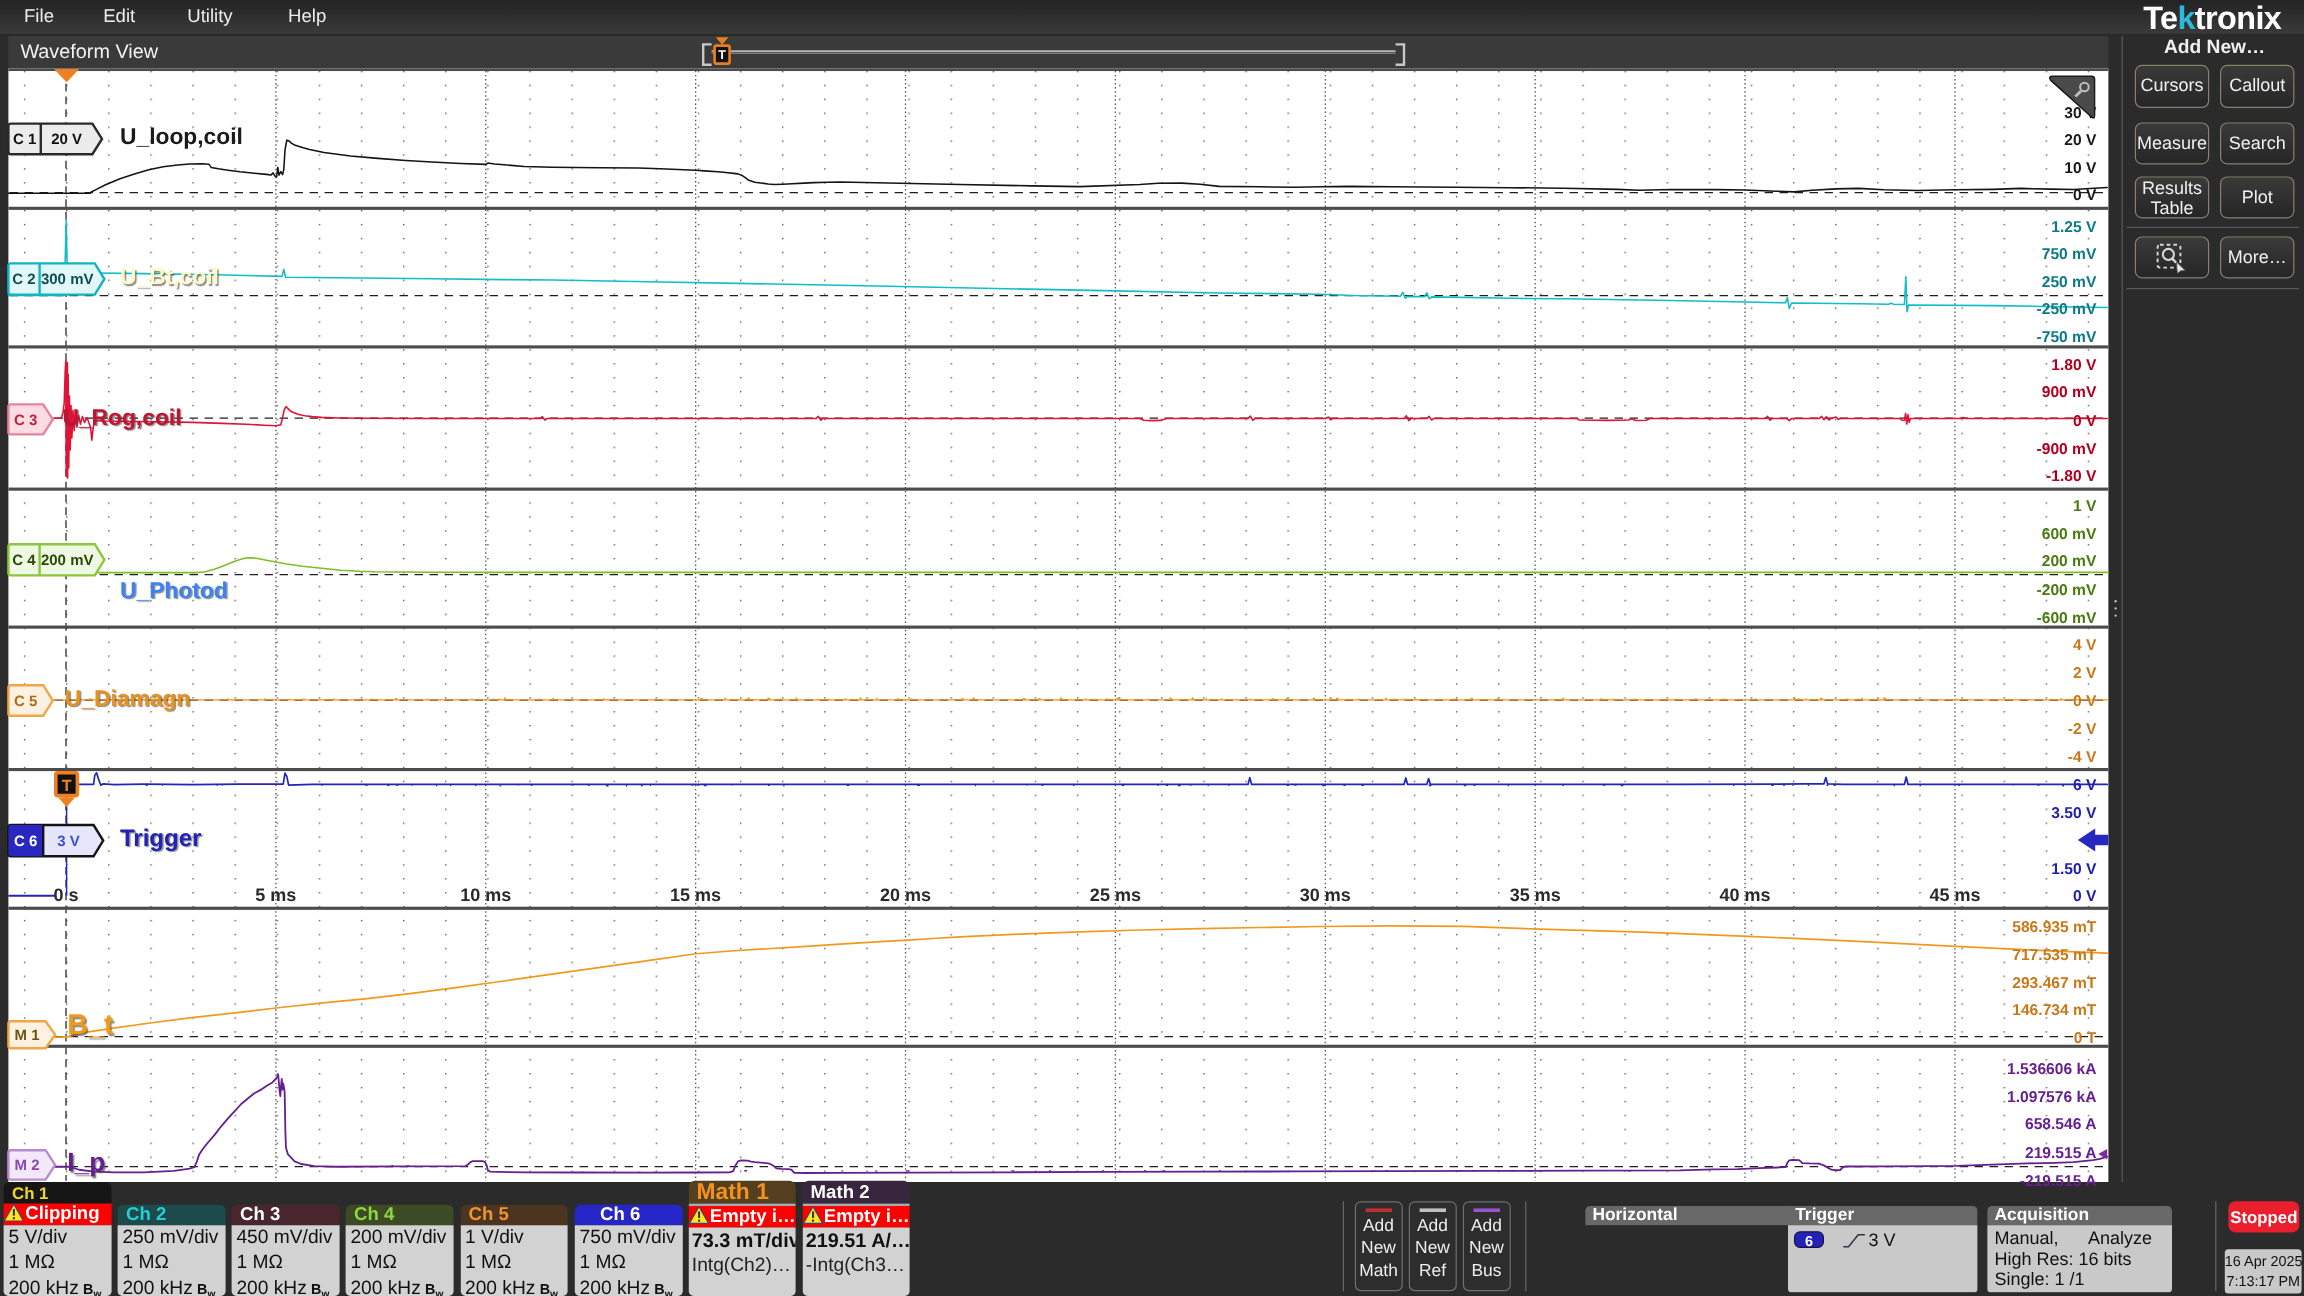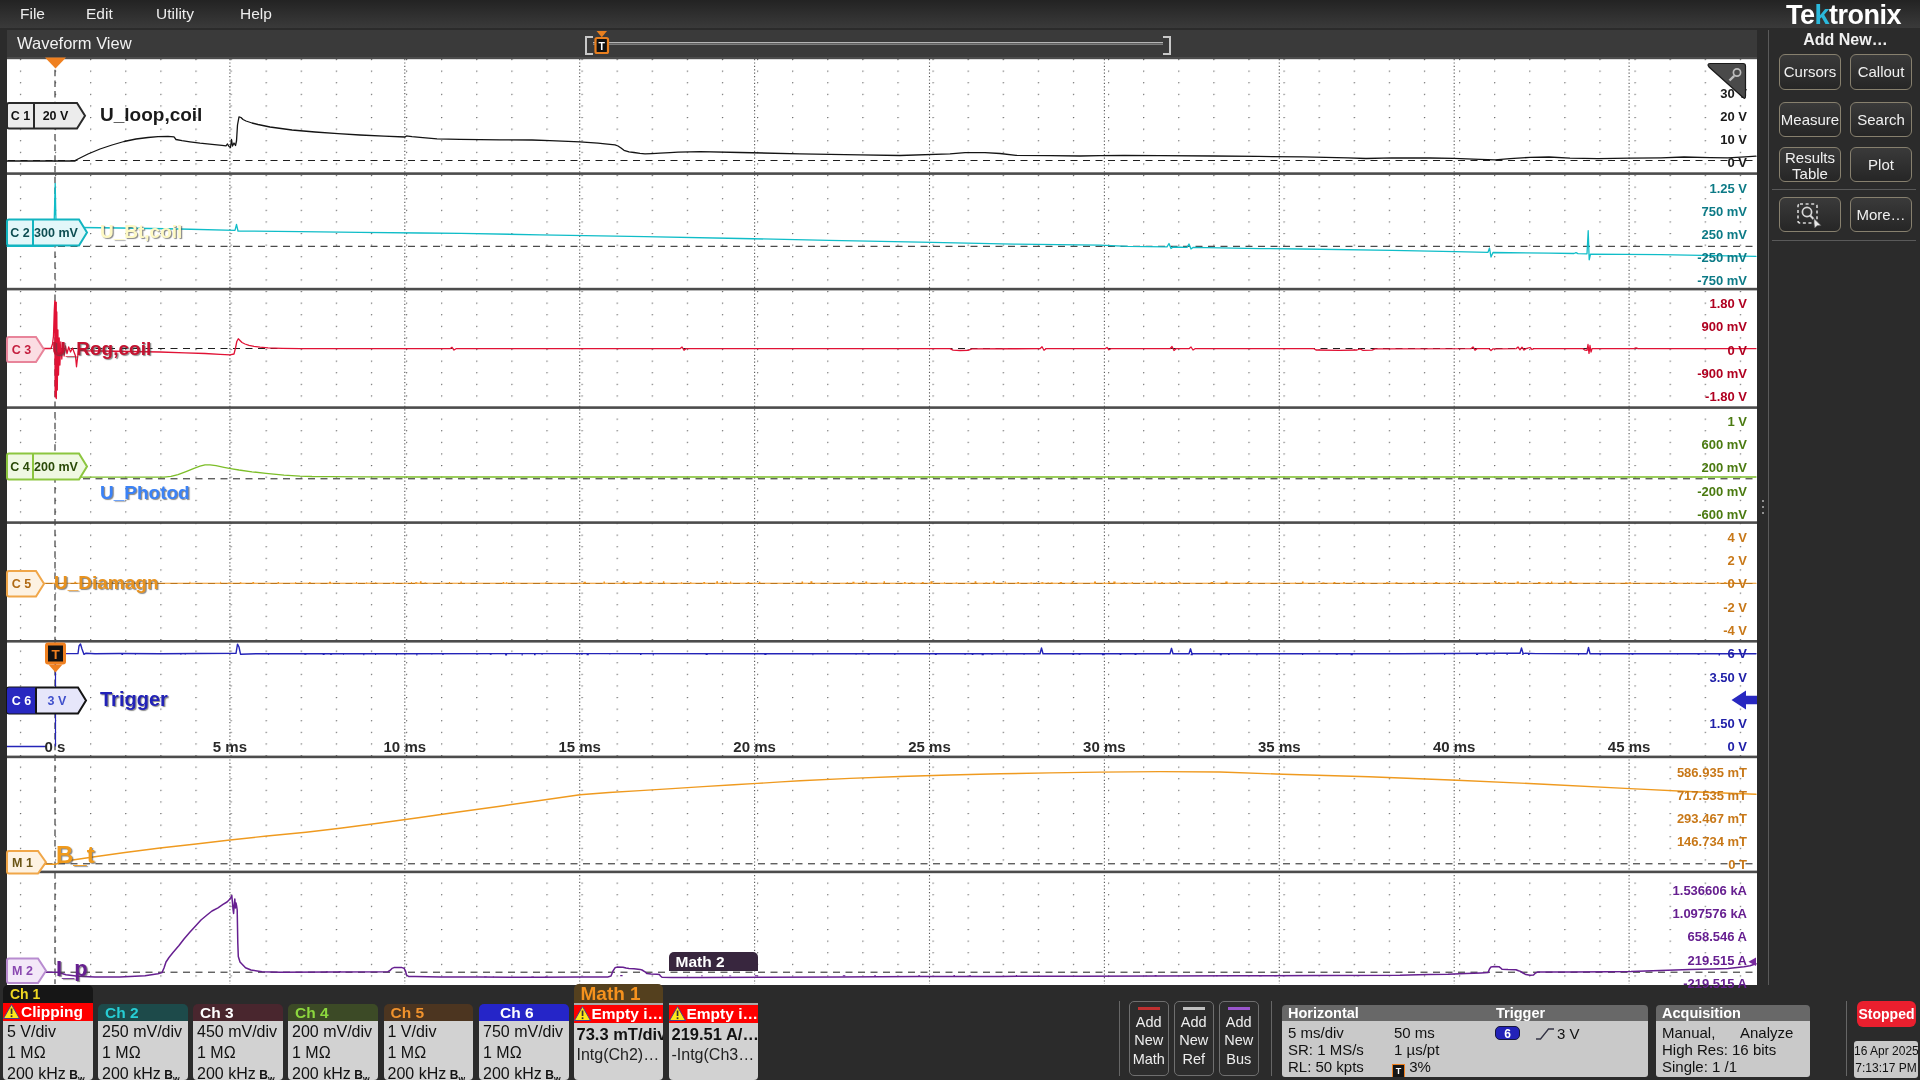--- a/index.html
+++ b/index.html
@@ -215,21 +215,21 @@
 <div style="position:absolute;left:573.5px;top:1003px;width:89.5px;height:1.5px;background:#aaa"></div>
 <div style="position:absolute;left:573.5px;top:1004.5px;width:89.5px;height:18px;background:#fe0000;color:#fff;font-weight:bold;font-size:15.5px;line-height:17px;box-sizing:border-box;overflow:hidden;white-space:nowrap"><svg width="17" height="15" viewBox="0 0 17 15" style="vertical-align:-2px;margin-right:1px">
       <polygon points="8.5,0.5 16.5,14.5 0.5,14.5" fill="#ffe81a" stroke="#4a3f86" stroke-width="1"></polygon>
       <rect x="7.7" y="4.5" width="1.7" height="5.5" fill="#333"></rect>
       <rect x="7.7" y="11.3" width="1.7" height="1.8" fill="#333"></rect>
     </svg>Empty i…</div>
 <div style="position:absolute;left:573.5px;top:1022.5px;width:89.5px;height:57px;background:#d2d2d2;border-radius:0 0 4px 4px;color:#111;font-size:16px;white-space:nowrap;overflow:hidden">
     <div style="position:absolute;left:3px;top:2.5px;font-weight:bold;font-size:16.5px">73.3 mT/div</div>
     <div style="position:absolute;left:3px;top:23px;color:#222">Intg(Ch2)…</div>
   </div>
-<div style="position:absolute;left:668.5px;top:952px;width:89.5px;height:19px;background:#38263e;border-radius:5px 5px 0 0;color:#ffffff;font-weight:bold;font-size:15.5px;padding-left:7px;line-height:20px;box-sizing:border-box">Math 2</div>
+<div style="position:absolute;left:668.5px;top:984px;width:89.5px;height:19px;background:#38263e;border-radius:5px 5px 0 0;color:#ffffff;font-weight:bold;font-size:15.5px;padding-left:7px;line-height:20px;box-sizing:border-box">Math 2</div>
 <div style="position:absolute;left:668.5px;top:1003px;width:89.5px;height:1.5px;background:#aaa"></div>
 <div style="position:absolute;left:668.5px;top:1004.5px;width:89.5px;height:18px;background:#fe0000;color:#fff;font-weight:bold;font-size:15.5px;line-height:17px;box-sizing:border-box;overflow:hidden;white-space:nowrap"><svg width="17" height="15" viewBox="0 0 17 15" style="vertical-align:-2px;margin-right:1px">
       <polygon points="8.5,0.5 16.5,14.5 0.5,14.5" fill="#ffe81a" stroke="#4a3f86" stroke-width="1"></polygon>
       <rect x="7.7" y="4.5" width="1.7" height="5.5" fill="#333"></rect>
       <rect x="7.7" y="11.3" width="1.7" height="1.8" fill="#333"></rect>
     </svg>Empty i…</div>
 <div style="position:absolute;left:668.5px;top:1022.5px;width:89.5px;height:57px;background:#d2d2d2;border-radius:0 0 4px 4px;color:#111;font-size:16px;white-space:nowrap;overflow:hidden">
     <div style="position:absolute;left:3px;top:2.5px;font-weight:bold;font-size:16.5px">219.51 A/…</div>
     <div style="position:absolute;left:3px;top:23px;color:#222">-Intg(Ch3…</div>
   </div>
@@ -241,30 +241,22 @@
     <div style="width:22px;height:2.5px;background:#c0c0c0;margin:5px auto 3px auto"></div>
     <div style="color:#eee;font-size:14.5px;line-height:18.5px">Add<br>New<br>Ref</div>
   </div>
 <div style="position:absolute;left:1219px;top:1001px;width:39.5px;height:75px;background:#2d2d2d;border:1px solid #6f6f6f;border-radius:5px;box-sizing:border-box;text-align:center">
     <div style="width:22px;height:2.5px;background:#9955cc;margin:5px auto 3px auto"></div>
     <div style="color:#eee;font-size:14.5px;line-height:18.5px">Add<br>New<br>Bus</div>
   </div>
 <div style="position:absolute;left:1118.5px;top:1001px;width:1px;height:75px;background:#666"></div>
 <div style="position:absolute;left:1271px;top:1001px;width:1px;height:75px;background:#666"></div>
 <div style="position:absolute;left:1846px;top:1001px;width:1px;height:75px;background:#666"></div>
-<div style="position:absolute;left:1282px;top:1004.5px;width:226px;height:72px;border-radius:4px 4px 3px 3px;overflow:hidden">
+<div style="position:absolute;left:1321px;top:1004.5px;width:226px;height:72px;border-radius:4px 4px 3px 3px;overflow:hidden">
     <div style="background:#686868;color:#fff;font-weight:bold;font-size:14.5px;height:16px;line-height:16px;padding-left:6px">Horizontal</div>
-    <div style="background:#c9c9c9;height:56px;position:relative;font-size:15px;color:#111">
-      <div style="position:absolute;left:6px;top:3px">5 ms/div</div>
-      <div style="position:absolute;left:112px;top:3px">50 ms</div>
-      <div style="position:absolute;left:6px;top:20px">SR: 1 MS/s</div>
-      <div style="position:absolute;left:112px;top:20px">1 µs/pt</div>
-      <div style="position:absolute;left:6px;top:37px">RL: 50 kpts</div>
-      <div style="position:absolute;left:110px;top:37px"><span style="display:inline-block;width:11px;height:12px;background:#161616;border:1.5px solid #ef8020;color:#fff;font-size:9px;font-weight:bold;text-align:center;line-height:12px;vertical-align:-2px">T</span> 3%</div>
-    </div>
   </div>
 <div style="position:absolute;left:1490px;top:1004.5px;width:158px;height:72px;border-radius:4px 4px 3px 3px;overflow:hidden">
     <div style="background:#686868;color:#fff;font-weight:bold;font-size:14.5px;height:16px;line-height:16px;padding-left:6px">Trigger</div>
     <div style="background:#c9c9c9;height:56px;position:relative;font-size:15px;color:#111">
       <div style="position:absolute;left:5px;top:5px;width:25px;height:14px;background:#2222b8;border:1.5px solid #16163c;border-radius:5px;color:#fff;font-weight:bold;font-size:12px;text-align:center;line-height:14px;box-sizing:border-box">6</div>
       <svg width="20" height="14" viewBox="0 0 20 14" style="position:absolute;left:45px;top:6px">
         <path d="M1,12 h4.5 l8,-10 h5.5" fill="none" stroke="#334" stroke-width="1.3"></path>
       </svg>
       <div style="position:absolute;left:67px;top:4px">3 V</div>
     </div>

